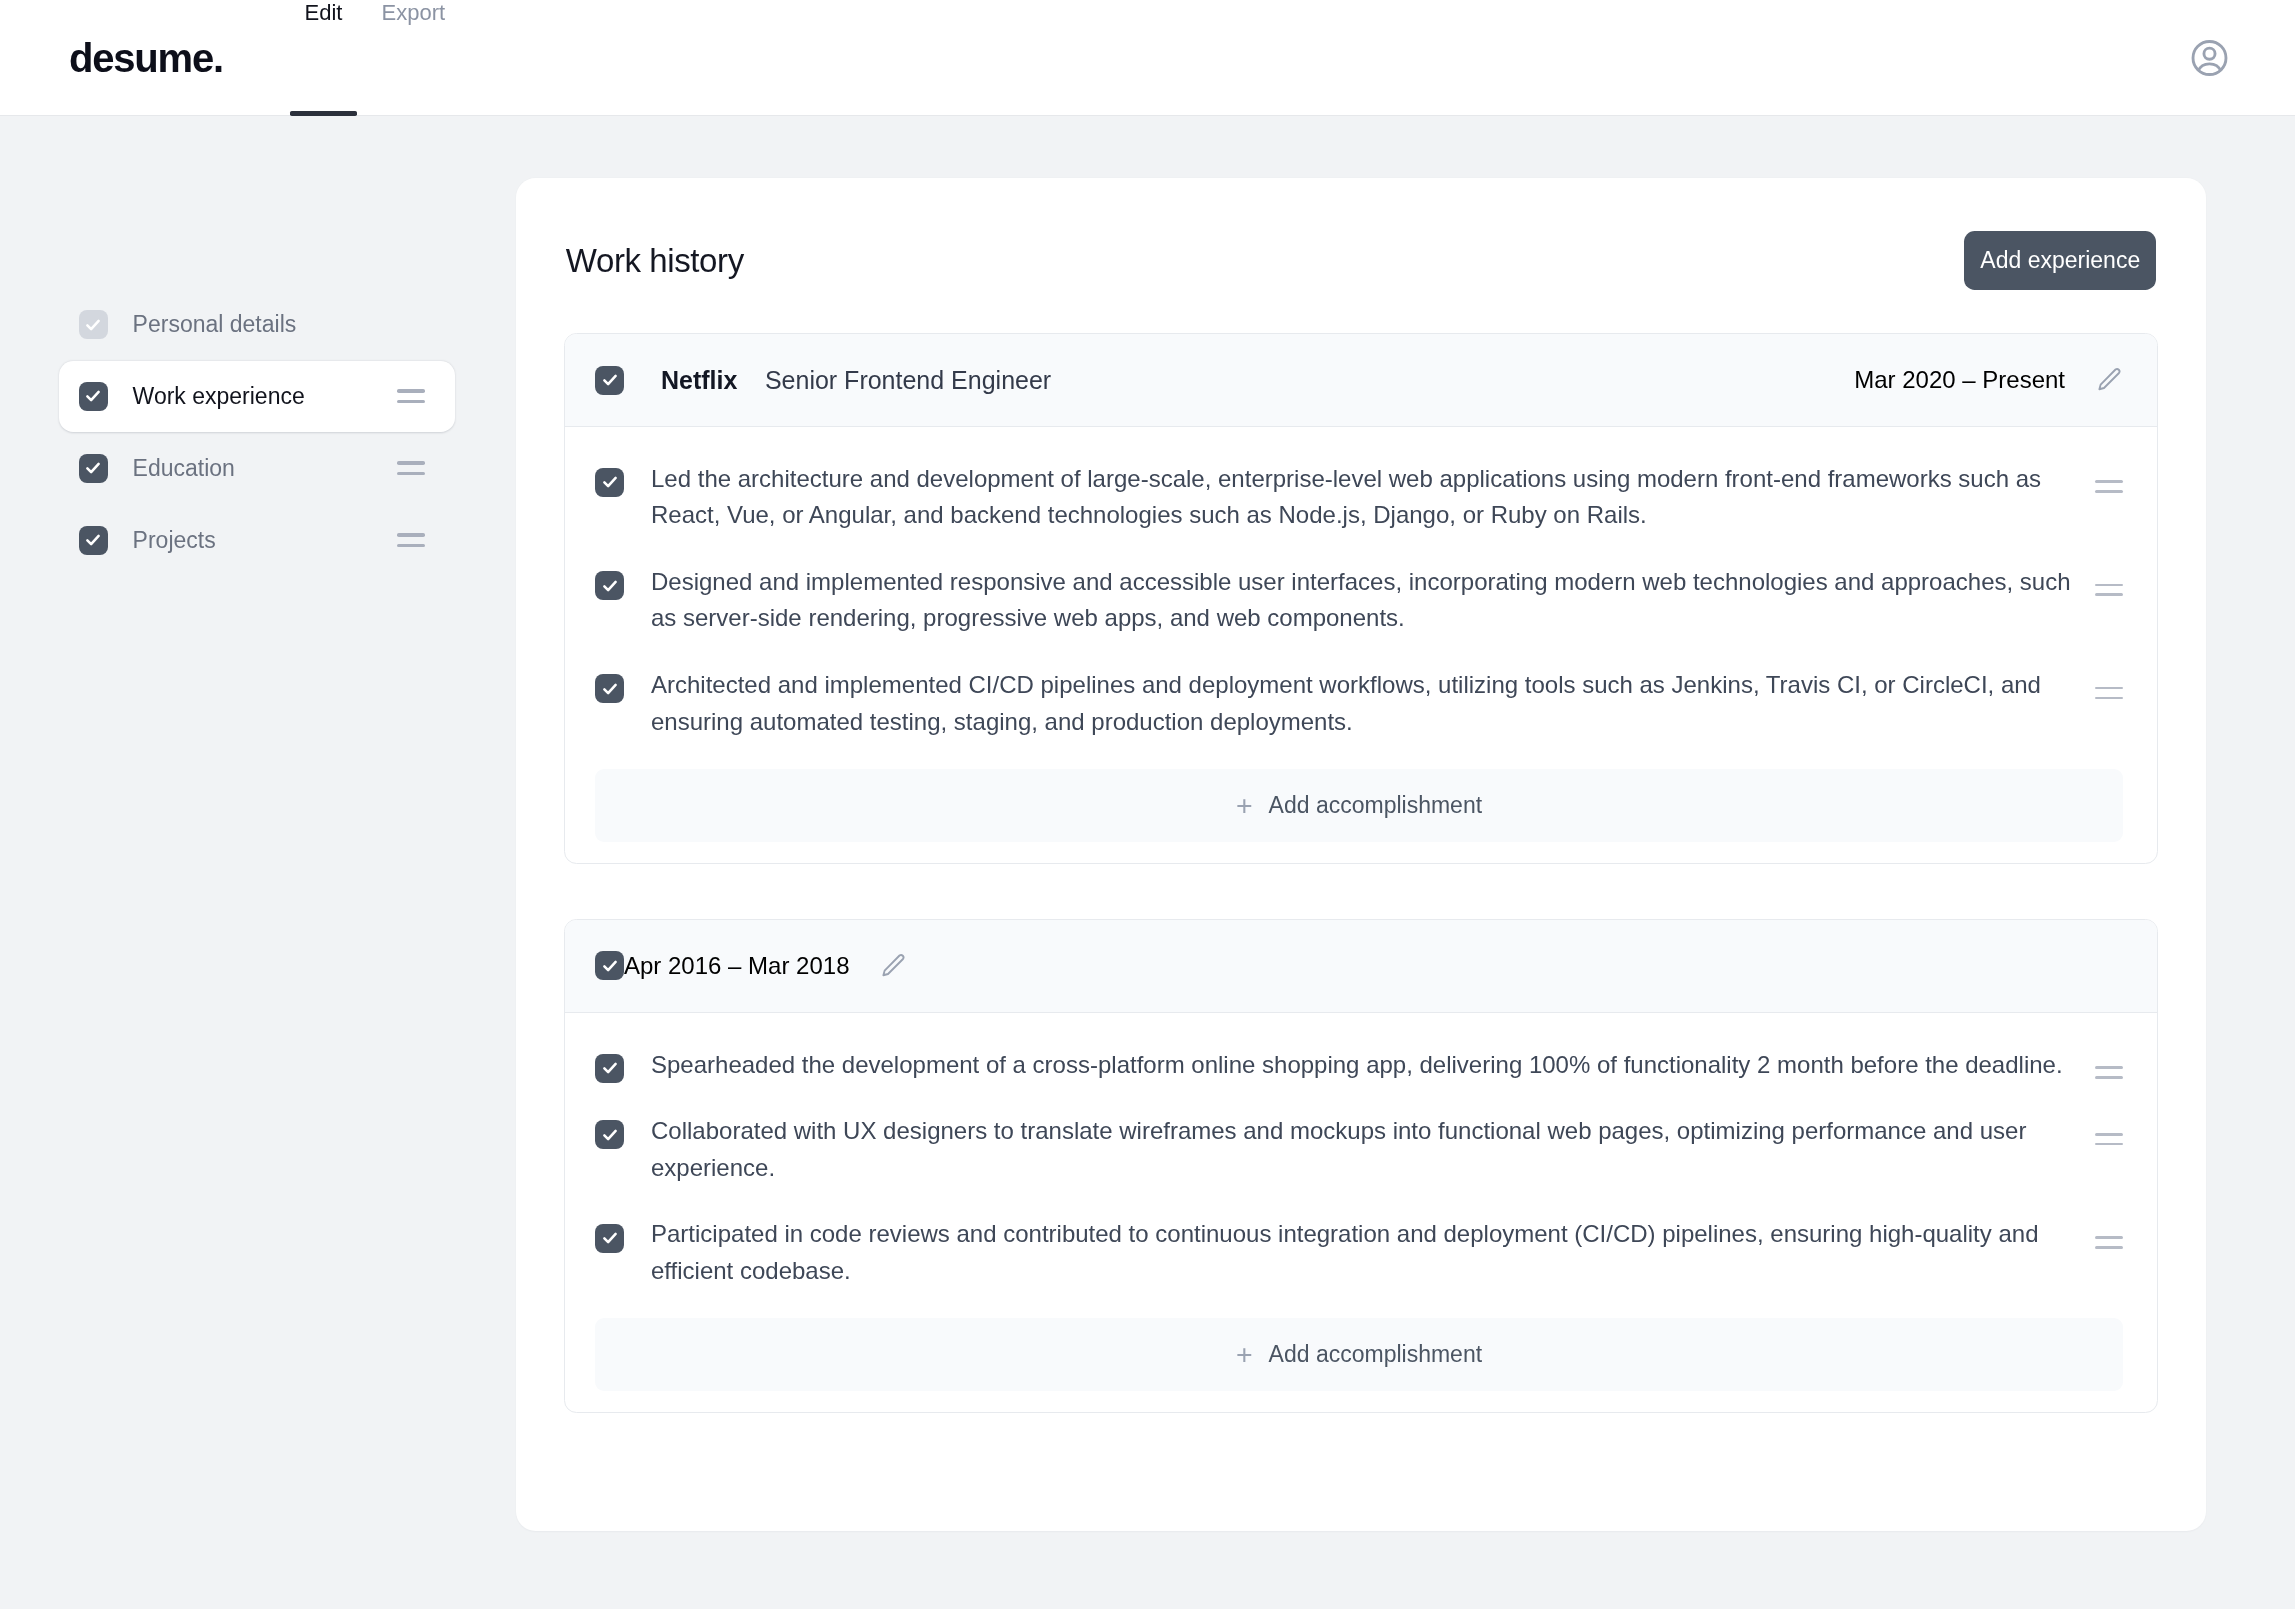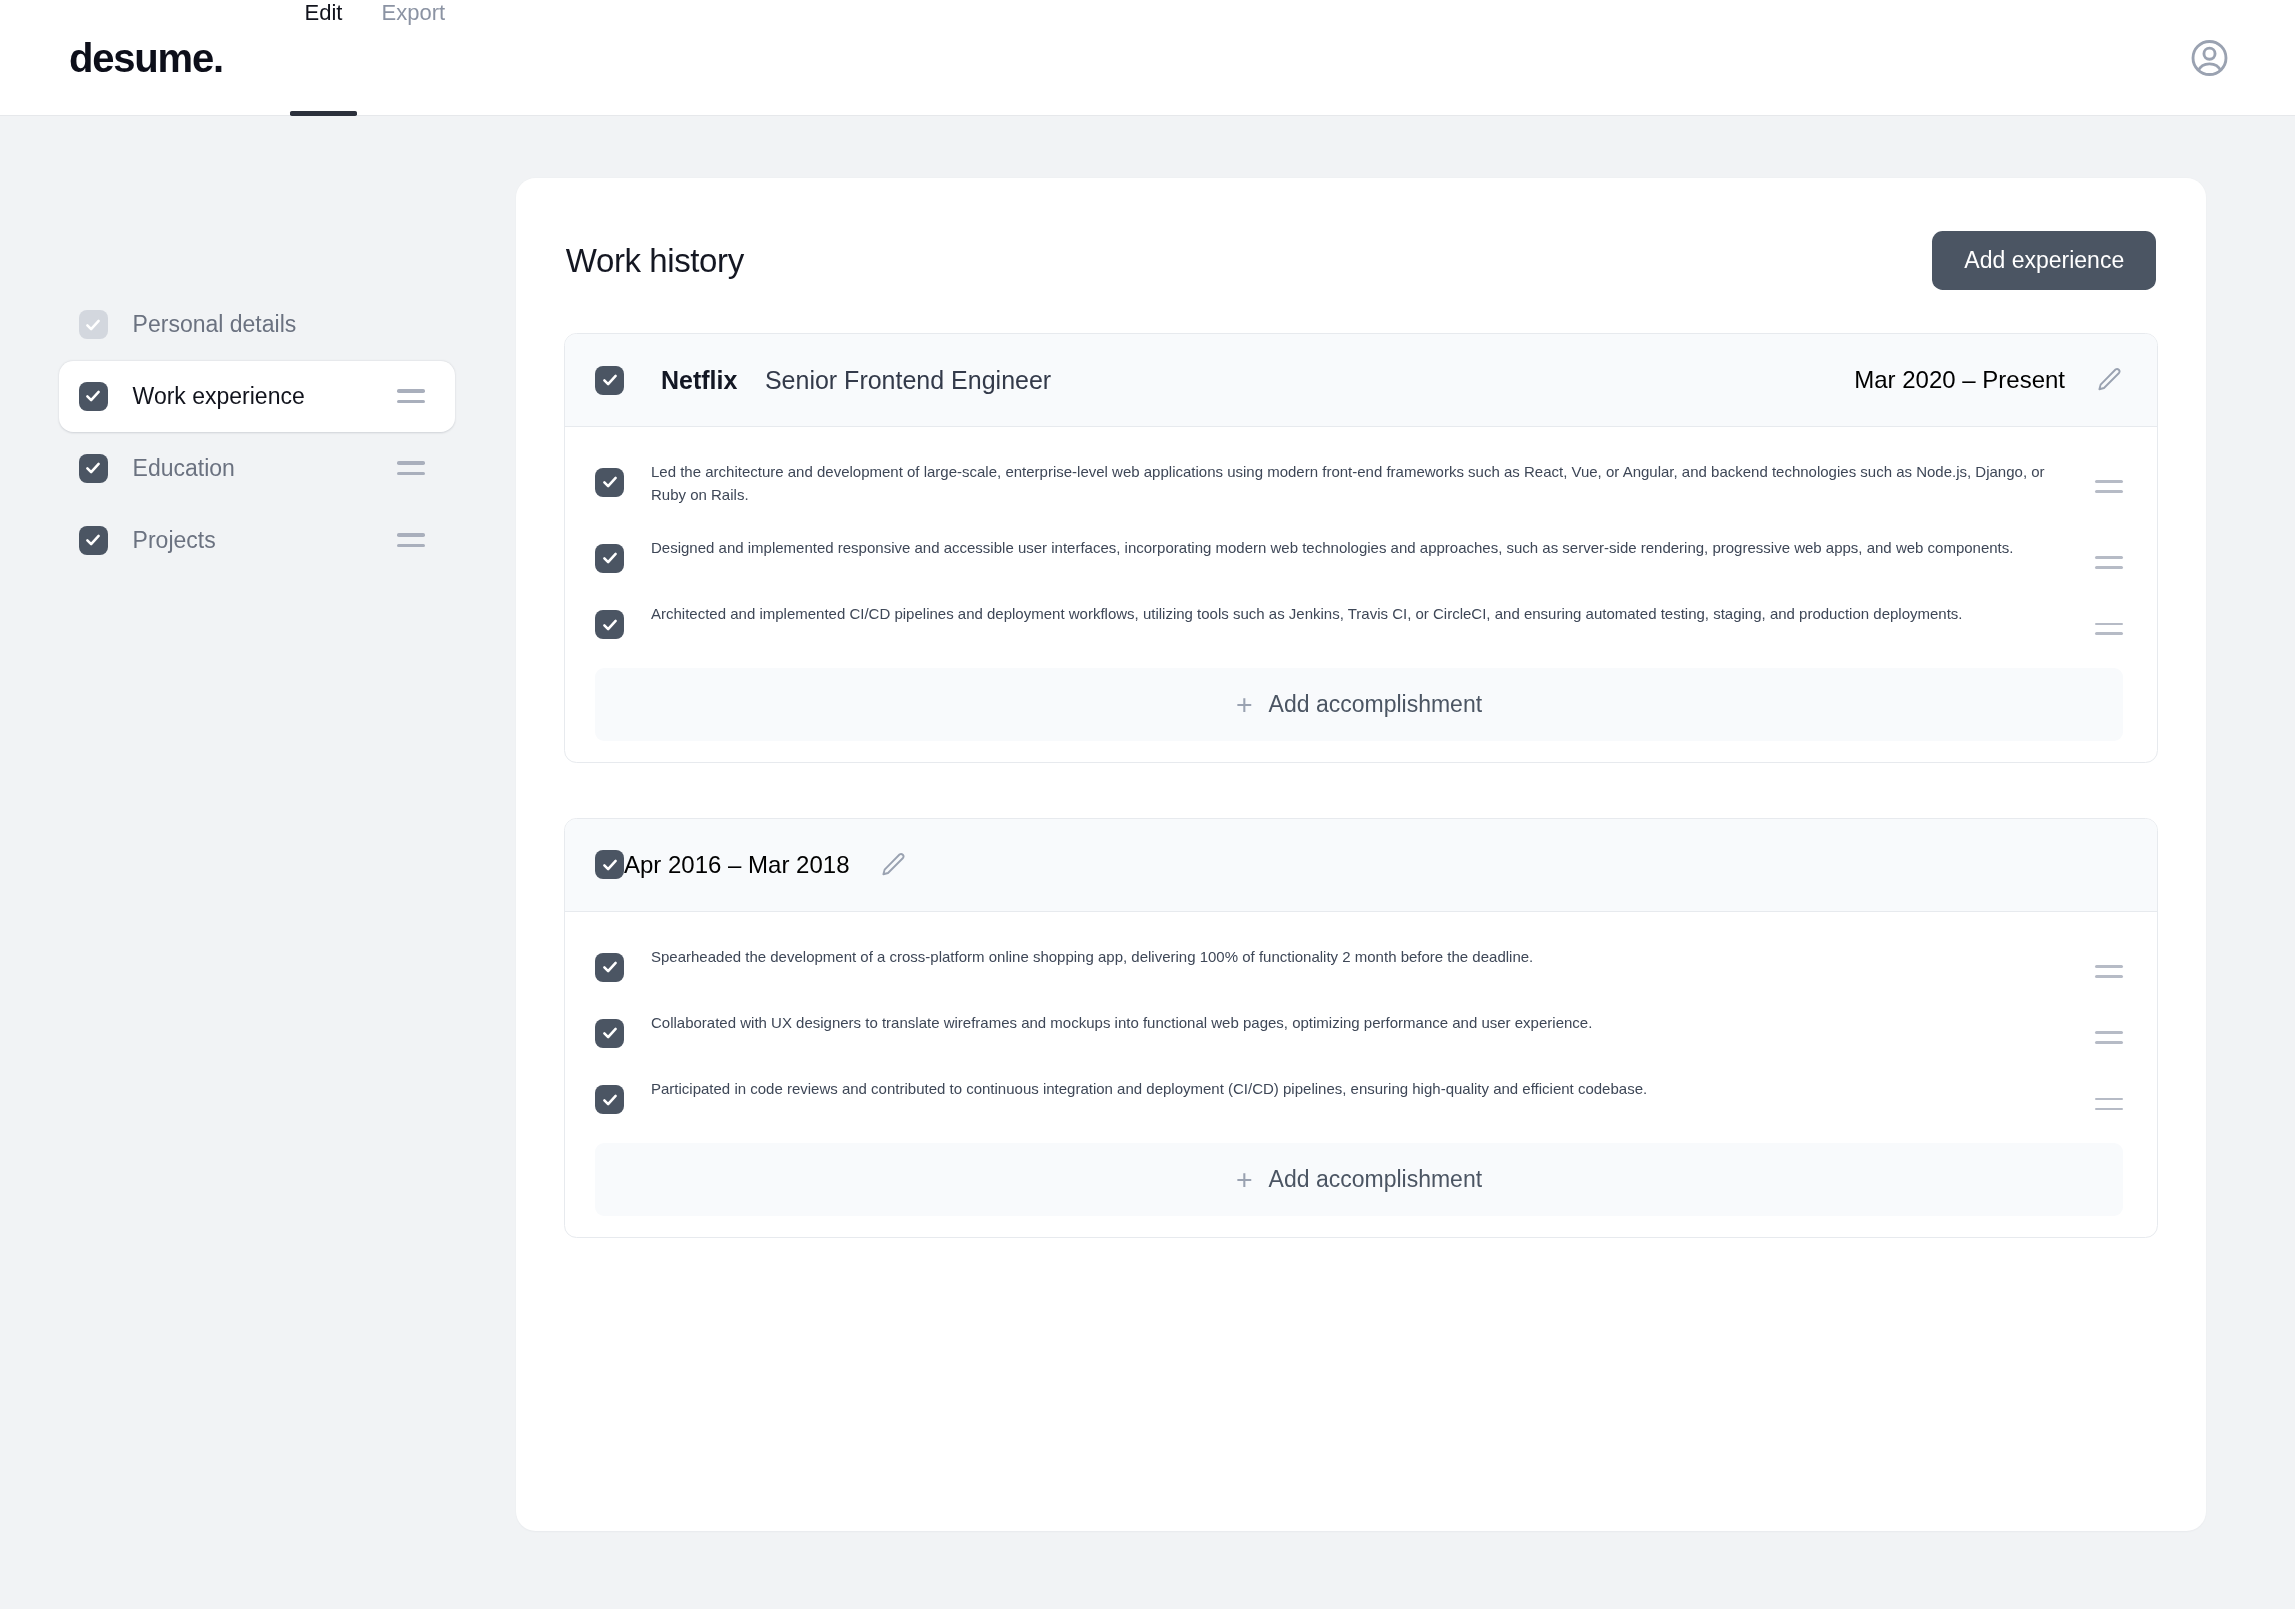--- a/index.html
+++ b/index.html
@@ -130,21 +130,21 @@
     padding: 7.1px 1.8px 0 1.8px;
     margin-bottom: 43px;
   }
   .main-title { font-size: 33px; color: #141722; font-weight: 400; letter-spacing: -0.4px; }
   .btn-primary {
     background: #4b5563;
     color: #ffffff;
     font-size: 23px;
     border: none;
     border-radius: 10.7px;
-    padding: 18px 32px;
+    padding: 18px 16px;
     cursor: pointer;
     font-family: inherit;
     line-height: 1;
   }
 
   
   .exp-card {
     border: 0.9px solid #e7eaee;
     border-radius: 12.5px;
     overflow: hidden;
@@ -168,21 +168,21 @@
 
   .acc-list { padding: 19.6px 34px 16px 30px; }
   .acc-row {
     display: flex;
     align-items: flex-start;
     padding: 14.2px 0 16px 0;
   }
   .acc-cbx { margin-top: 7.1px; }
   .acc-text {
     flex: 1;
-    font-size: 15px;
+    font-size: 24px;
     line-height: 1.52;
     color: #3e4757;
     margin-left: 27px;
     margin-right: 21.4px;
   }
   .acc-drag { margin-top: 19.6px; }
 
   .add-acc {
     background: #f8fafc;
     border: none;

